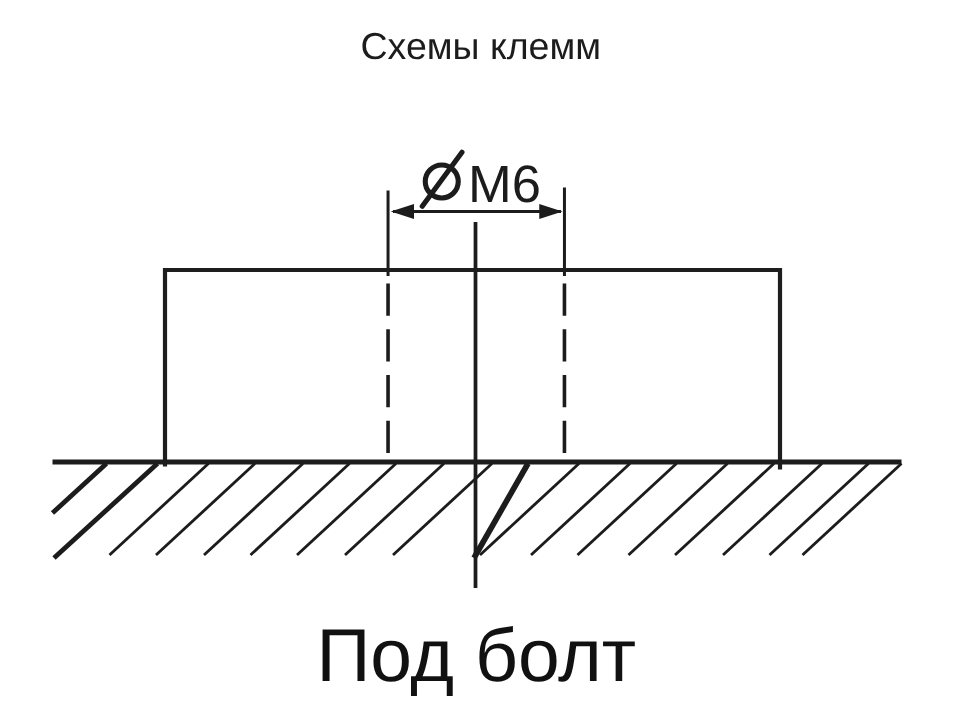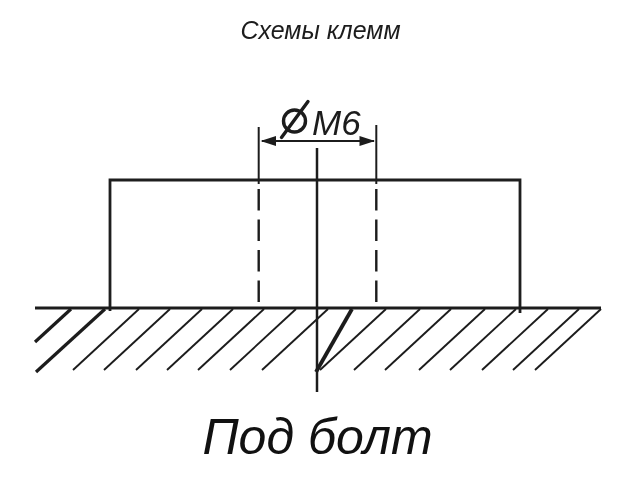--- a/index.html
+++ b/index.html
@@ -1,17 +1,17 @@
 <!DOCTYPE html>
 <html><head>
 <meta charset="utf-8">
 <style>
   html,body{margin:0;padding:0;background:#ffffff;}
   #page{position:relative;width:640px;height:480px;background:#ffffff;overflow:hidden;
-        font-family:"Liberation Sans", sans-serif;font-style:italic;}
+        font-family:"Liberation Sans", sans-serif;}
   svg{position:absolute;left:0;top:0;}
 </style>
 </head>
 <body>
 <div id="page">
 <svg width="640" height="480" viewBox="0 0 640 480">
 
   <text x="320.5" y="39" font-size="25" fill="#1c1c1c" text-anchor="middle" font-family="Liberation Sans, sans-serif">Схемы клемм</text>
 
   <circle cx="294.5" cy="121" r="11" fill="none" stroke="#1c1c1c" stroke-width="3.4"></circle>

